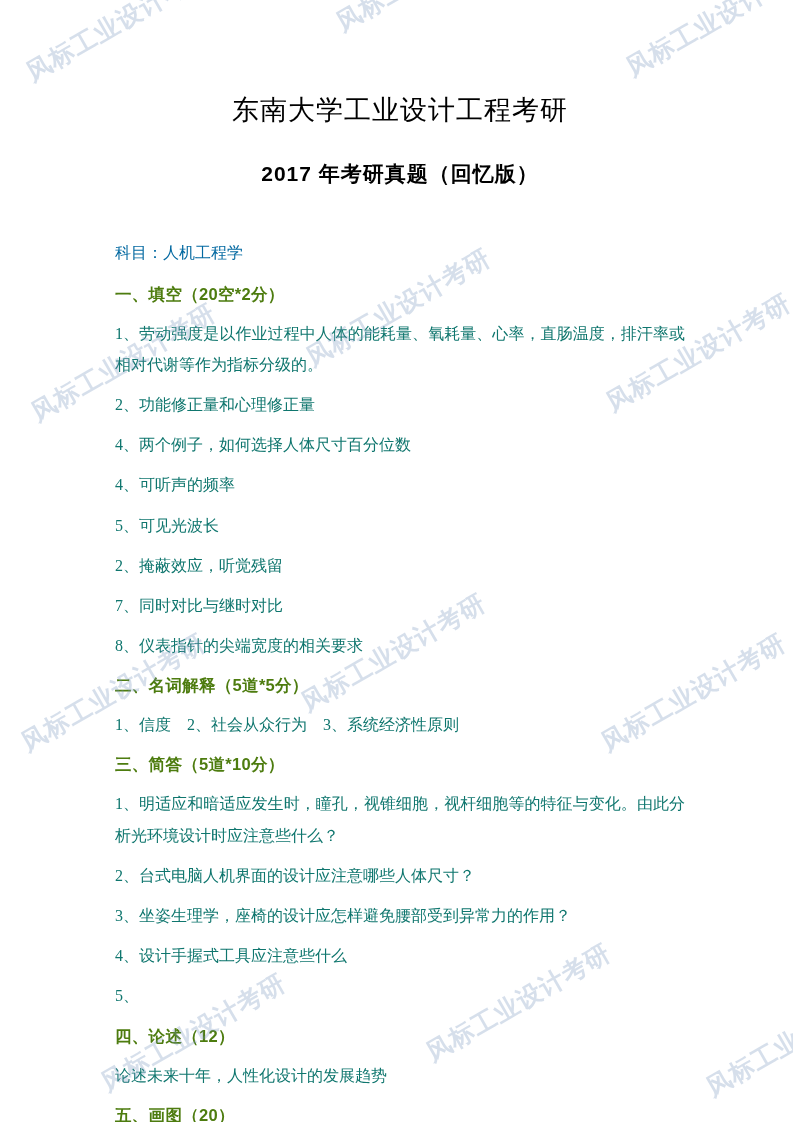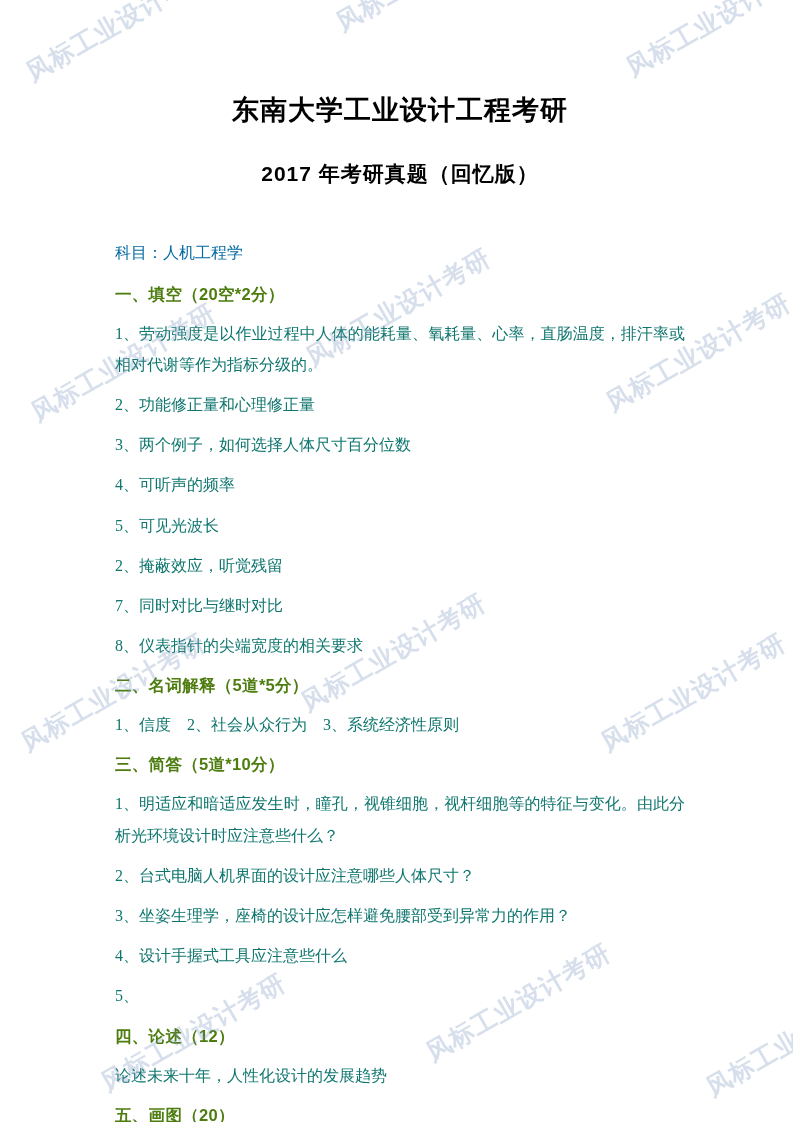--- a/index.html
+++ b/index.html
@@ -39,21 +39,21 @@
     letter-spacing: 1px;
   }
   .content {
     position: relative;
     z-index: 2;
     padding: 92px 108px 0 115px;
   }
   h1.doc-title {
     font-family: "Liberation Sans", "DejaVu Sans", sans-serif;
     font-size: 27px;
-    font-weight: bold;
+    font-weight: normal;
     text-align: center;
     margin: 0 0 32px 0;
     letter-spacing: 1px;
     color: #000;
   }
   h2.doc-subtitle {
     font-family: "Liberation Sans", "DejaVu Sans", sans-serif;
     font-size: 21px;
     font-weight: bold;
     text-align: center;
@@ -107,21 +107,21 @@
 
     <h1 class="doc-title">东南大学工业设计工程考研</h1>
     <h2 class="doc-subtitle">2017 年考研真题（回忆版）</h2>
 
     <p class="subject-line">科目：人机工程学</p>
 
     <div>
       <p class="section-head">一、填空（20空*2分）</p>
       <p class="para">1、劳动强度是以作业过程中人体的能耗量、氧耗量、心率，直肠温度，排汗率或相对代谢等作为指标分级的。</p>
       <p class="para">2、功能修正量和心理修正量</p>
-      <p class="para">3、两个例子，如何选择人体尺寸百分位数</p>
+      <p class="para">4、两个例子，如何选择人体尺寸百分位数</p>
       <p class="para">4、可听声的频率</p>
       <p class="para">5、可见光波长</p>
       <p class="para">2、掩蔽效应，听觉残留</p>
       <p class="para">7、同时对比与继时对比</p>
       <p class="para">8、仪表指针的尖端宽度的相关要求</p>
     </div>
 
     <div>
       <p class="section-head">二、名词解释（5道*5分）</p>
       <p class="para">1、信度　2、社会从众行为　3、系统经济性原则</p>

